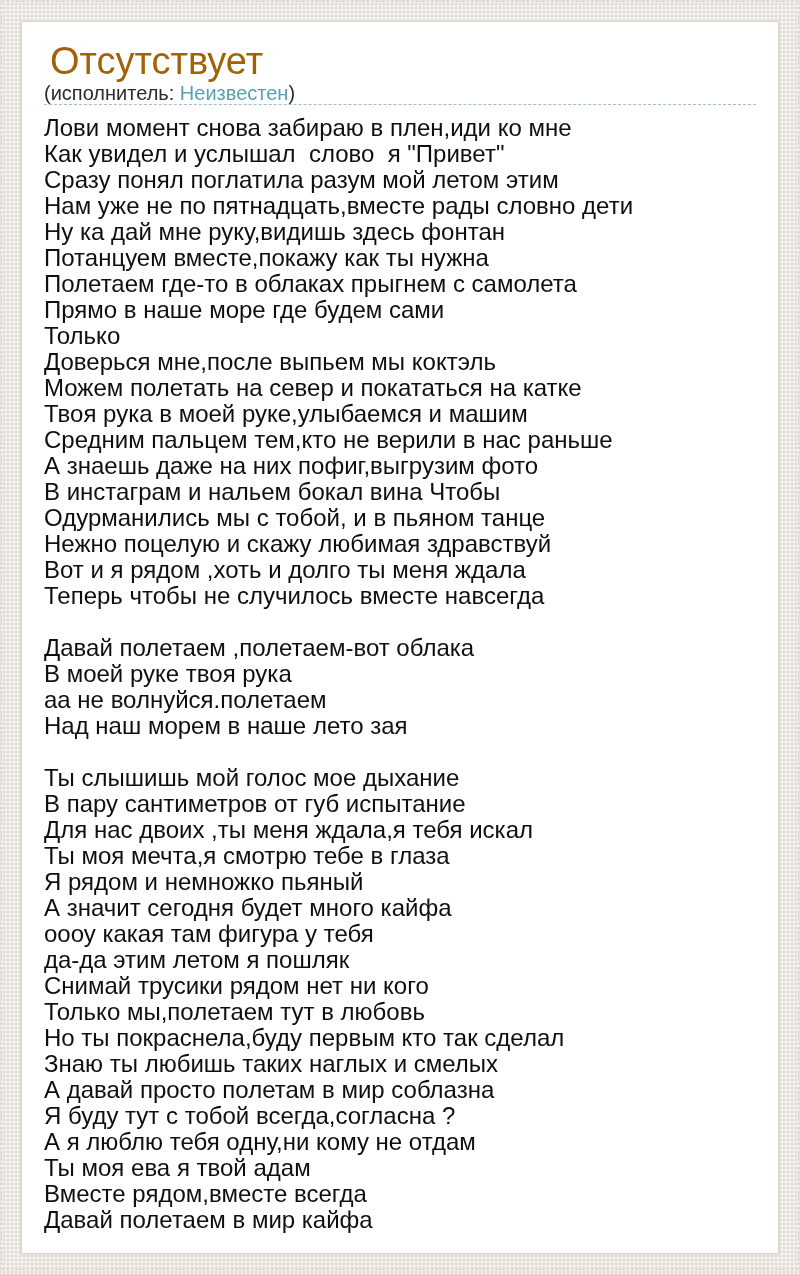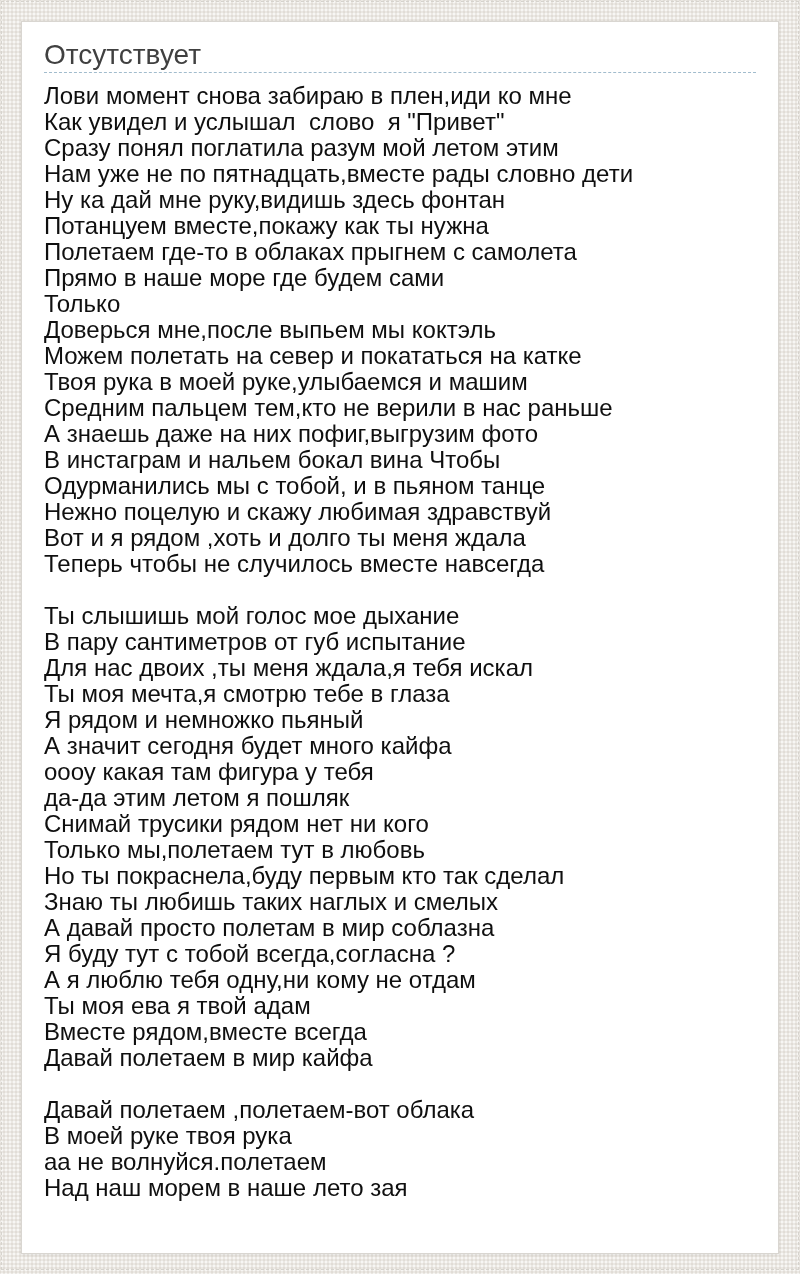--- a/index.html
+++ b/index.html
@@ -36,25 +36,25 @@
     background: #ffffff;
     border: 1px solid #d9d6d1;
     box-shadow: 0 1px 3px rgba(0,0,0,0.07);
     padding: 17px 22px 0 22px;
   }
   .header {
     border-bottom: 1px dashed #a2bccd;
     padding-bottom: 1px;
   }
   .title {
-    margin: 0;
-    font-size: 28px;
+    margin: 6px;
+    font-size: 38px;
     font-weight: 400;
     line-height: 32px;
-    color: #404040;
+    color: #a16207;
   }
   .artist {
     font-size: 20px;
     line-height: 20px;
     color: #2b2b2b;
     margin-top: 2px;
   }
   .artist-link {
     color: #57a1b3;
     text-decoration: none;
@@ -72,20 +72,21 @@
   }
 </style>
 </head>
 <body>
 
 <div class="frame"></div>
 
 <div class="card">
   <div class="header">
     <h1 class="title">Отсутствует</h1>
+    <div class="artist"><span>(исполнитель: </span><a class="artist-link">Неизвестен</a><span>)</span></div>
   </div>
 
   <div class="lyrics">
     <div class="stanza">Лови момент снова забираю в плен,иди ко мне
 Как увидел и услышал  слово  я "Привет"
 Сразу понял поглатила разум мой летом этим
 Нам уже не по пятнадцать,вместе рады словно дети
 Ну ка дай мне руку,видишь здесь фонтан
 Потанцуем вместе,покажу как ты нужна
 Полетаем где-то в облаках прыгнем с самолета
@@ -94,36 +95,36 @@
 Доверься мне,после выпьем мы коктэль
 Можем полетать на север и покататься на катке
 Твоя рука в моей руке,улыбаемся и машим
 Средним пальцем тем,кто не верили в нас раньше
 А знаешь даже на них пофиг,выгрузим фото
 В инстаграм и нальем бокал вина Чтобы
 Одурманились мы с тобой, и в пьяном танце
 Нежно поцелую и скажу любимая здравствуй
 Вот и я рядом ,хоть и долго ты меня ждала
 Теперь чтобы не случилось вместе навсегда</div>
+    <div class="stanza">Давай полетаем ,полетаем-вот облака
+В моей руке твоя рука
+аа не волнуйся.полетаем
+Над наш морем в наше лето зая</div>
     <div class="stanza">Ты слышишь мой голос мое дыхание
 В пару сантиметров от губ испытание
 Для нас двоих ,ты меня ждала,я тебя искал
 Ты моя мечта,я смотрю тебе в глаза
 Я рядом и немножко пьяный
 А значит сегодня будет много кайфа
 оооу какая там фигура у тебя
 да-да этим летом я пошляк
 Снимай трусики рядом нет ни кого
 Только мы,полетаем тут в любовь
 Но ты покраснела,буду первым кто так сделал
 Знаю ты любишь таких наглых и смелых
 А давай просто полетам в мир соблазна
 Я буду тут с тобой всегда,согласна ?
 А я люблю тебя одну,ни кому не отдам
 Ты моя ева я твой адам
 Вместе рядом,вместе всегда
 Давай полетаем в мир кайфа</div>
-    <div class="stanza">Давай полетаем ,полетаем-вот облака
-В моей руке твоя рука
-аа не волнуйся.полетаем
-Над наш морем в наше лето зая</div>
   </div>
 </div>
 
 </body></html>

